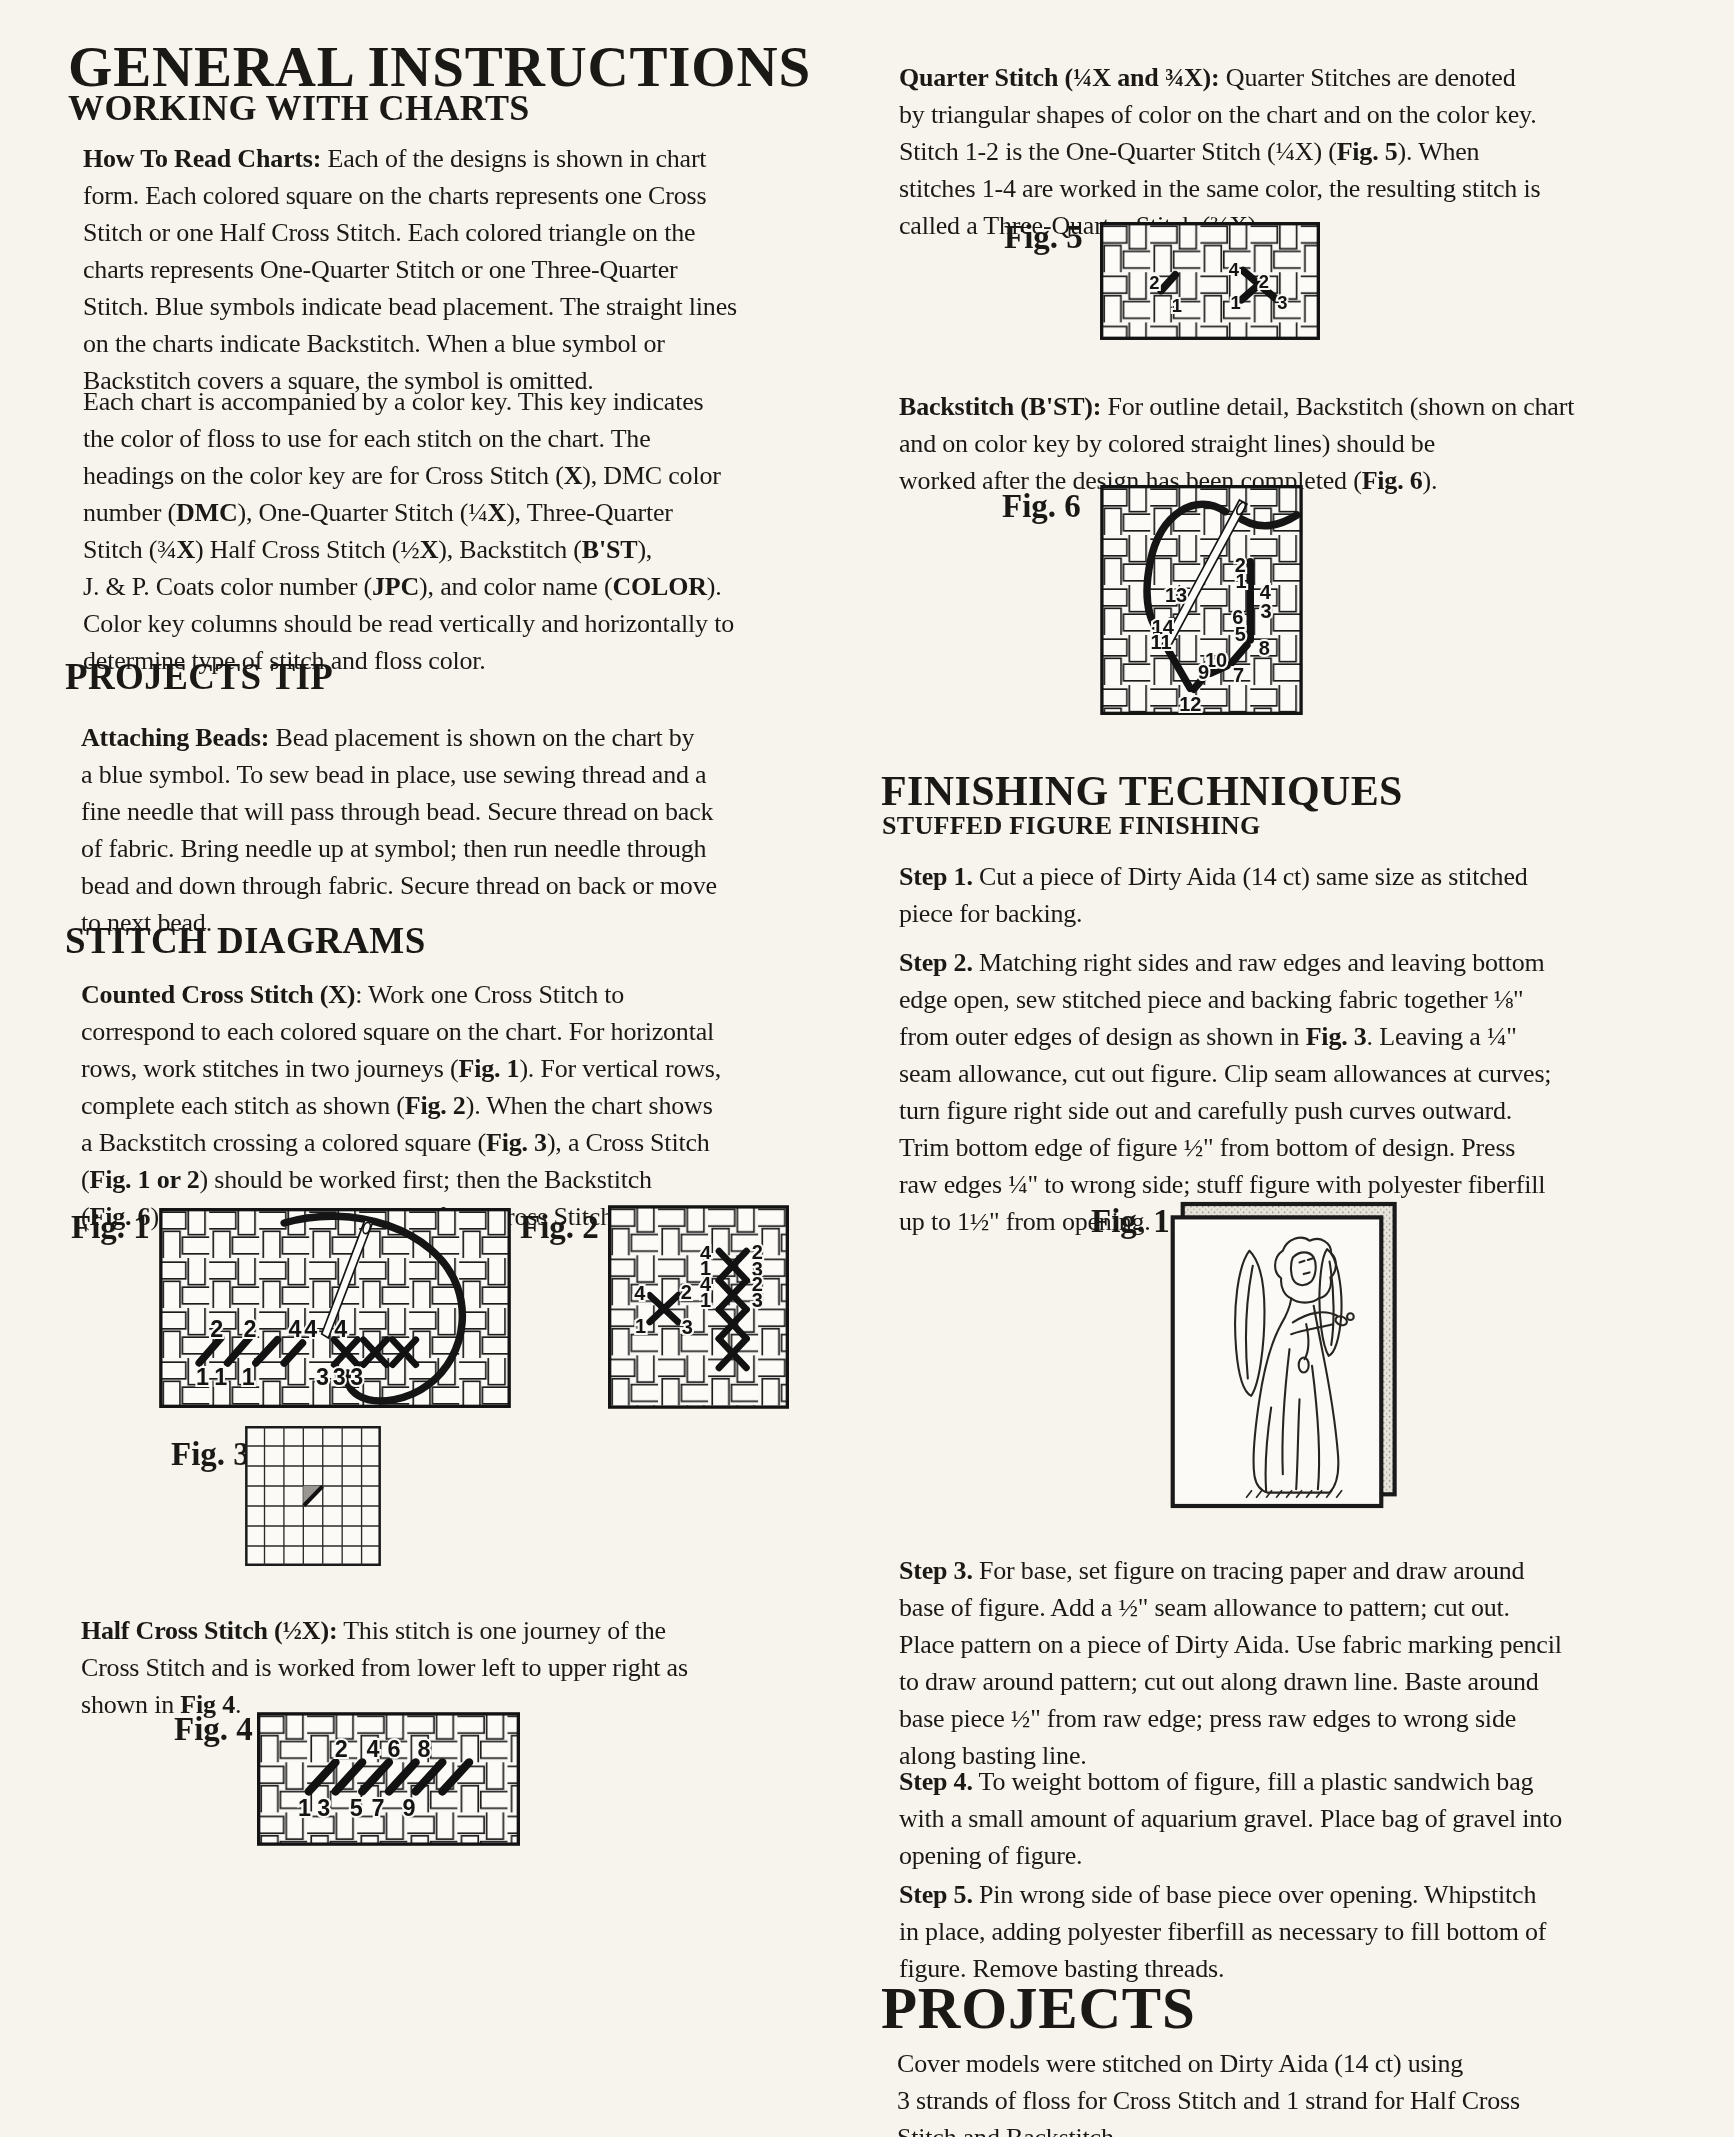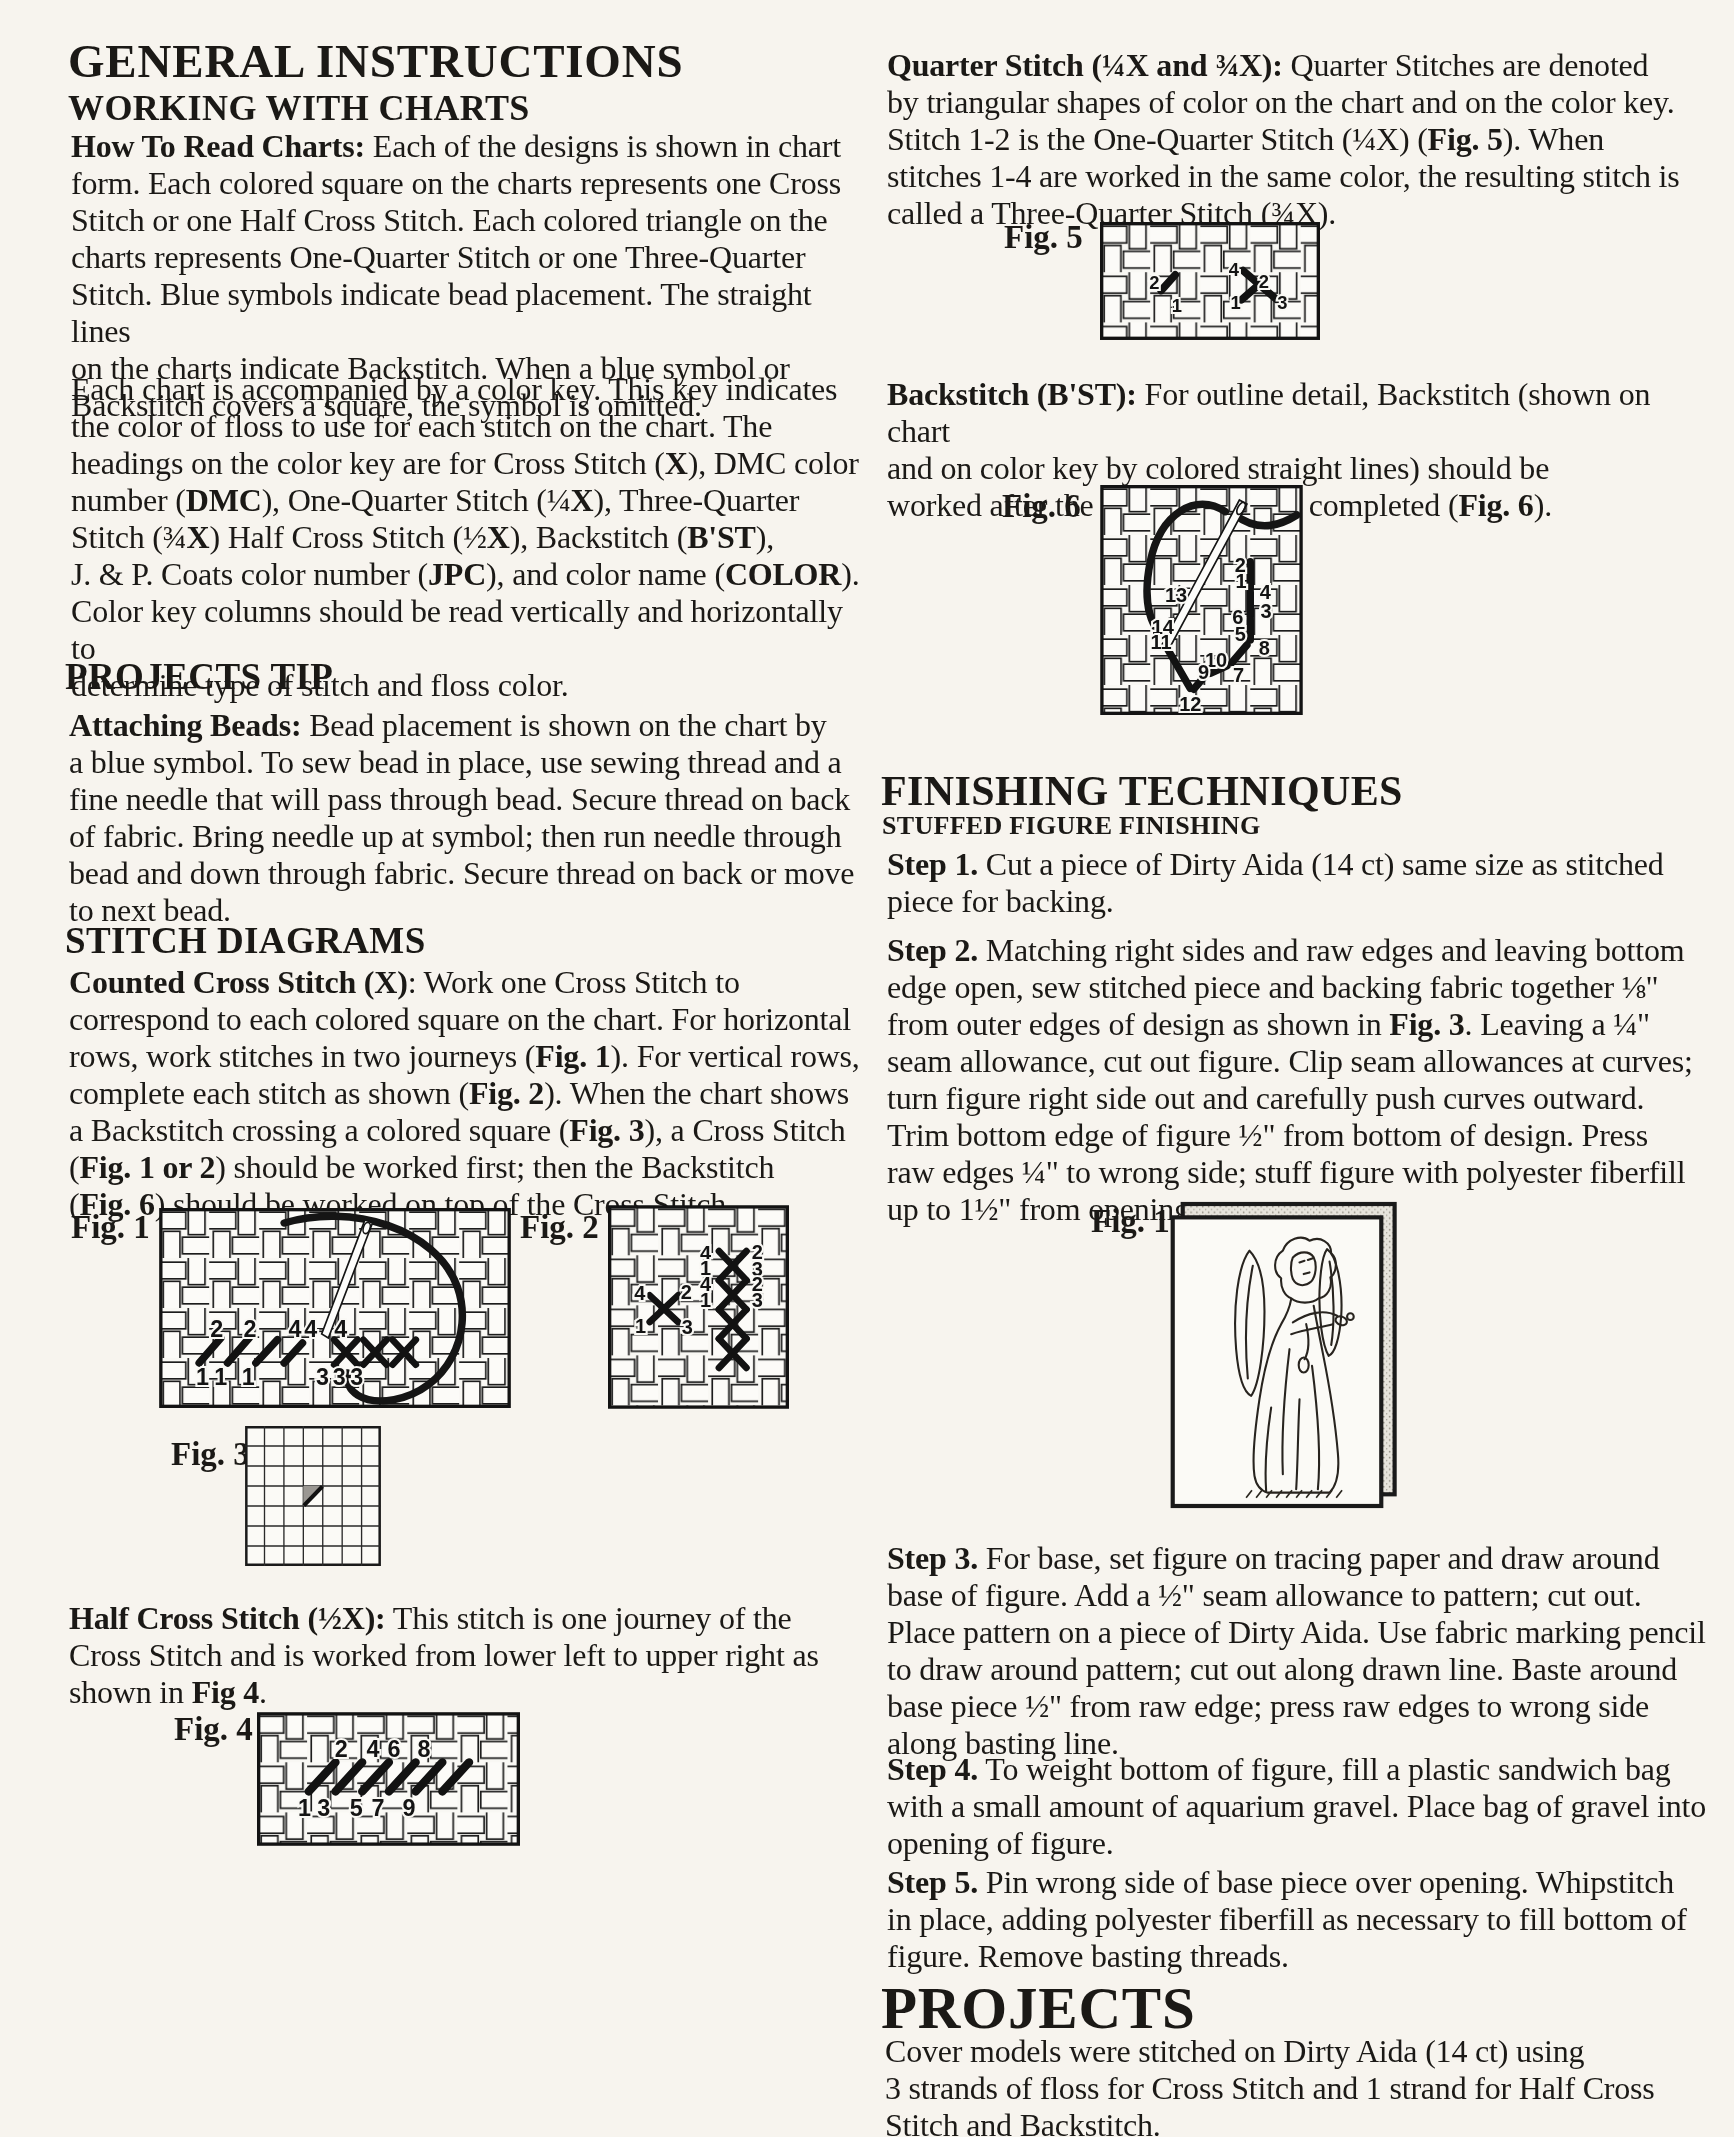--- a/index.html
+++ b/index.html
@@ -1,22 +1,22 @@
 <!DOCTYPE html>
 <html style="font-size:13.4px"><head>
 <meta charset="utf-8">
 <title>General Instructions</title>
 <style>
   html,body{margin:0;padding:0;background:#dedbd4;}
   #page{position:relative;width:1734px;height:2137px;background:#f7f4ee;color:#1b1916;
         font-family:"Liberation Serif",serif;overflow:hidden;}
-  .para{position:absolute;font-size:32px;line-height:37px;letter-spacing:-0.2px;
-        white-space:pre-line;margin:4px;}
+  .para{position:absolute;font-size:26px;line-height:37px;letter-spacing:-0.2px;
+        white-space:pre-line;margin:16px;}
   .para b{font-weight:bold;}
-  .h1{position:absolute;margin:0;font-weight:bold;font-size:47px;line-height:1;letter-spacing:0.8px;}
+  .h1{position:absolute;margin:0;font-weight:bold;font-size:57px;line-height:1;letter-spacing:0.8px;}
   .h2{position:absolute;margin:0;font-weight:bold;font-size:36px;line-height:1;letter-spacing:0.4px;}
   .h3{position:absolute;margin:0;font-weight:bold;font-size:37px;line-height:1;letter-spacing:0.4px;}
   .h4{position:absolute;margin:0;font-weight:bold;font-size:26px;line-height:1;letter-spacing:0.3px;}
   .fig-label{position:absolute;font-weight:bold;font-size:33px;line-height:1;}
   svg.fig{position:absolute;}
   svg text{font-family:"Liberation Sans",sans-serif;font-weight:bold;fill:#141414;
            paint-order:stroke;stroke:#faf9f5;stroke-width:5px;text-anchor:middle;}
   .stitch{stroke:#121212;stroke-linecap:round;fill:none;}
   .thread{stroke:#151515;fill:none;stroke-linecap:round;}
   .needle{fill:#fdfdfb;stroke:#151515;stroke-width:2;}

